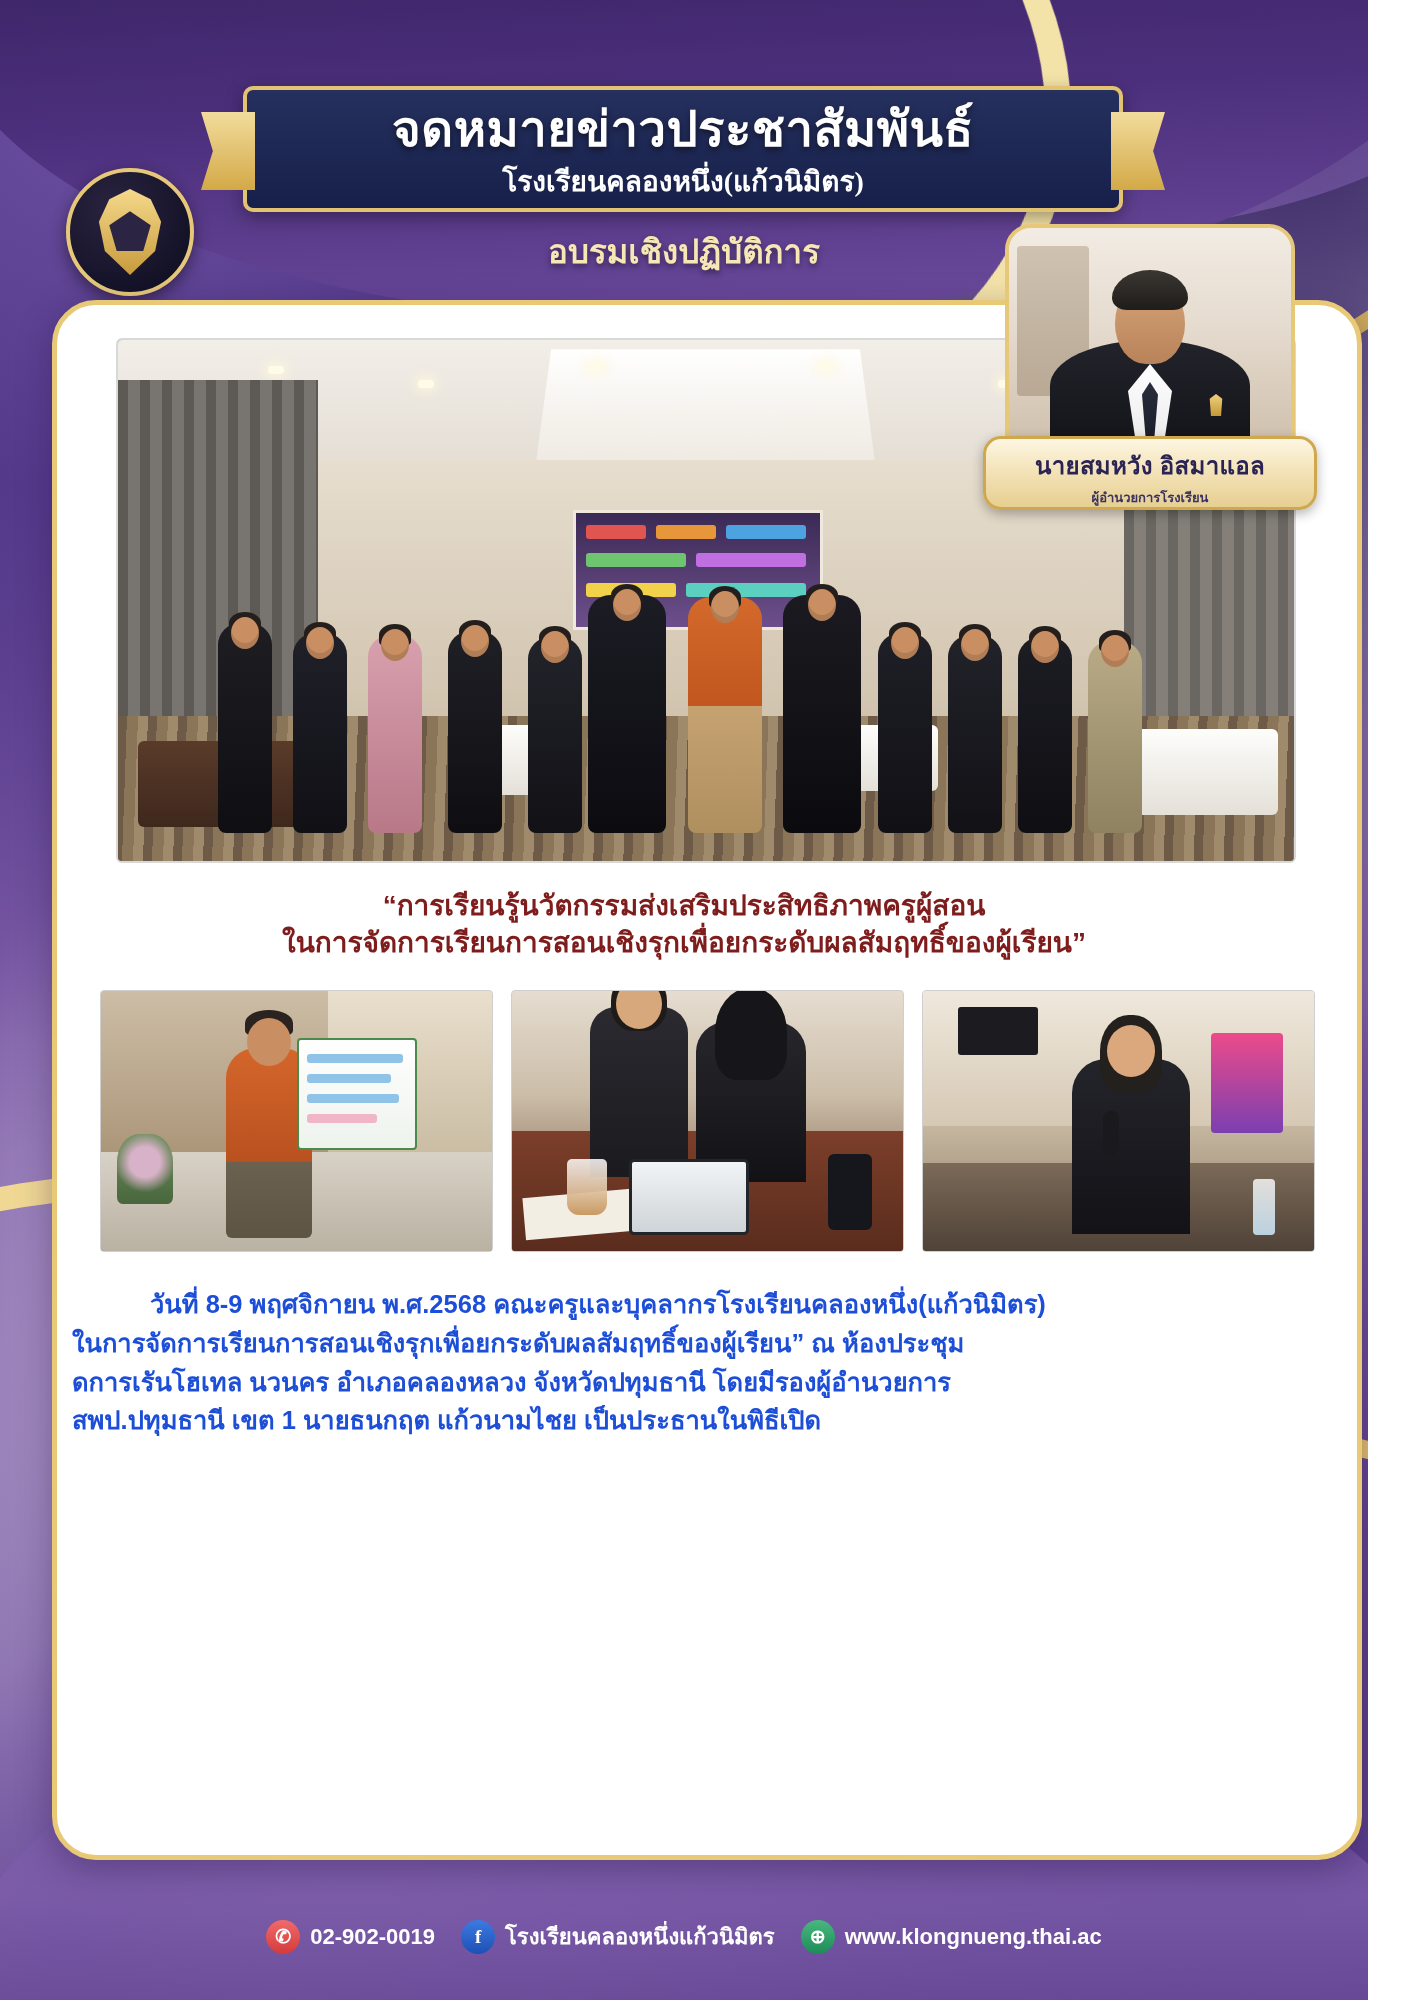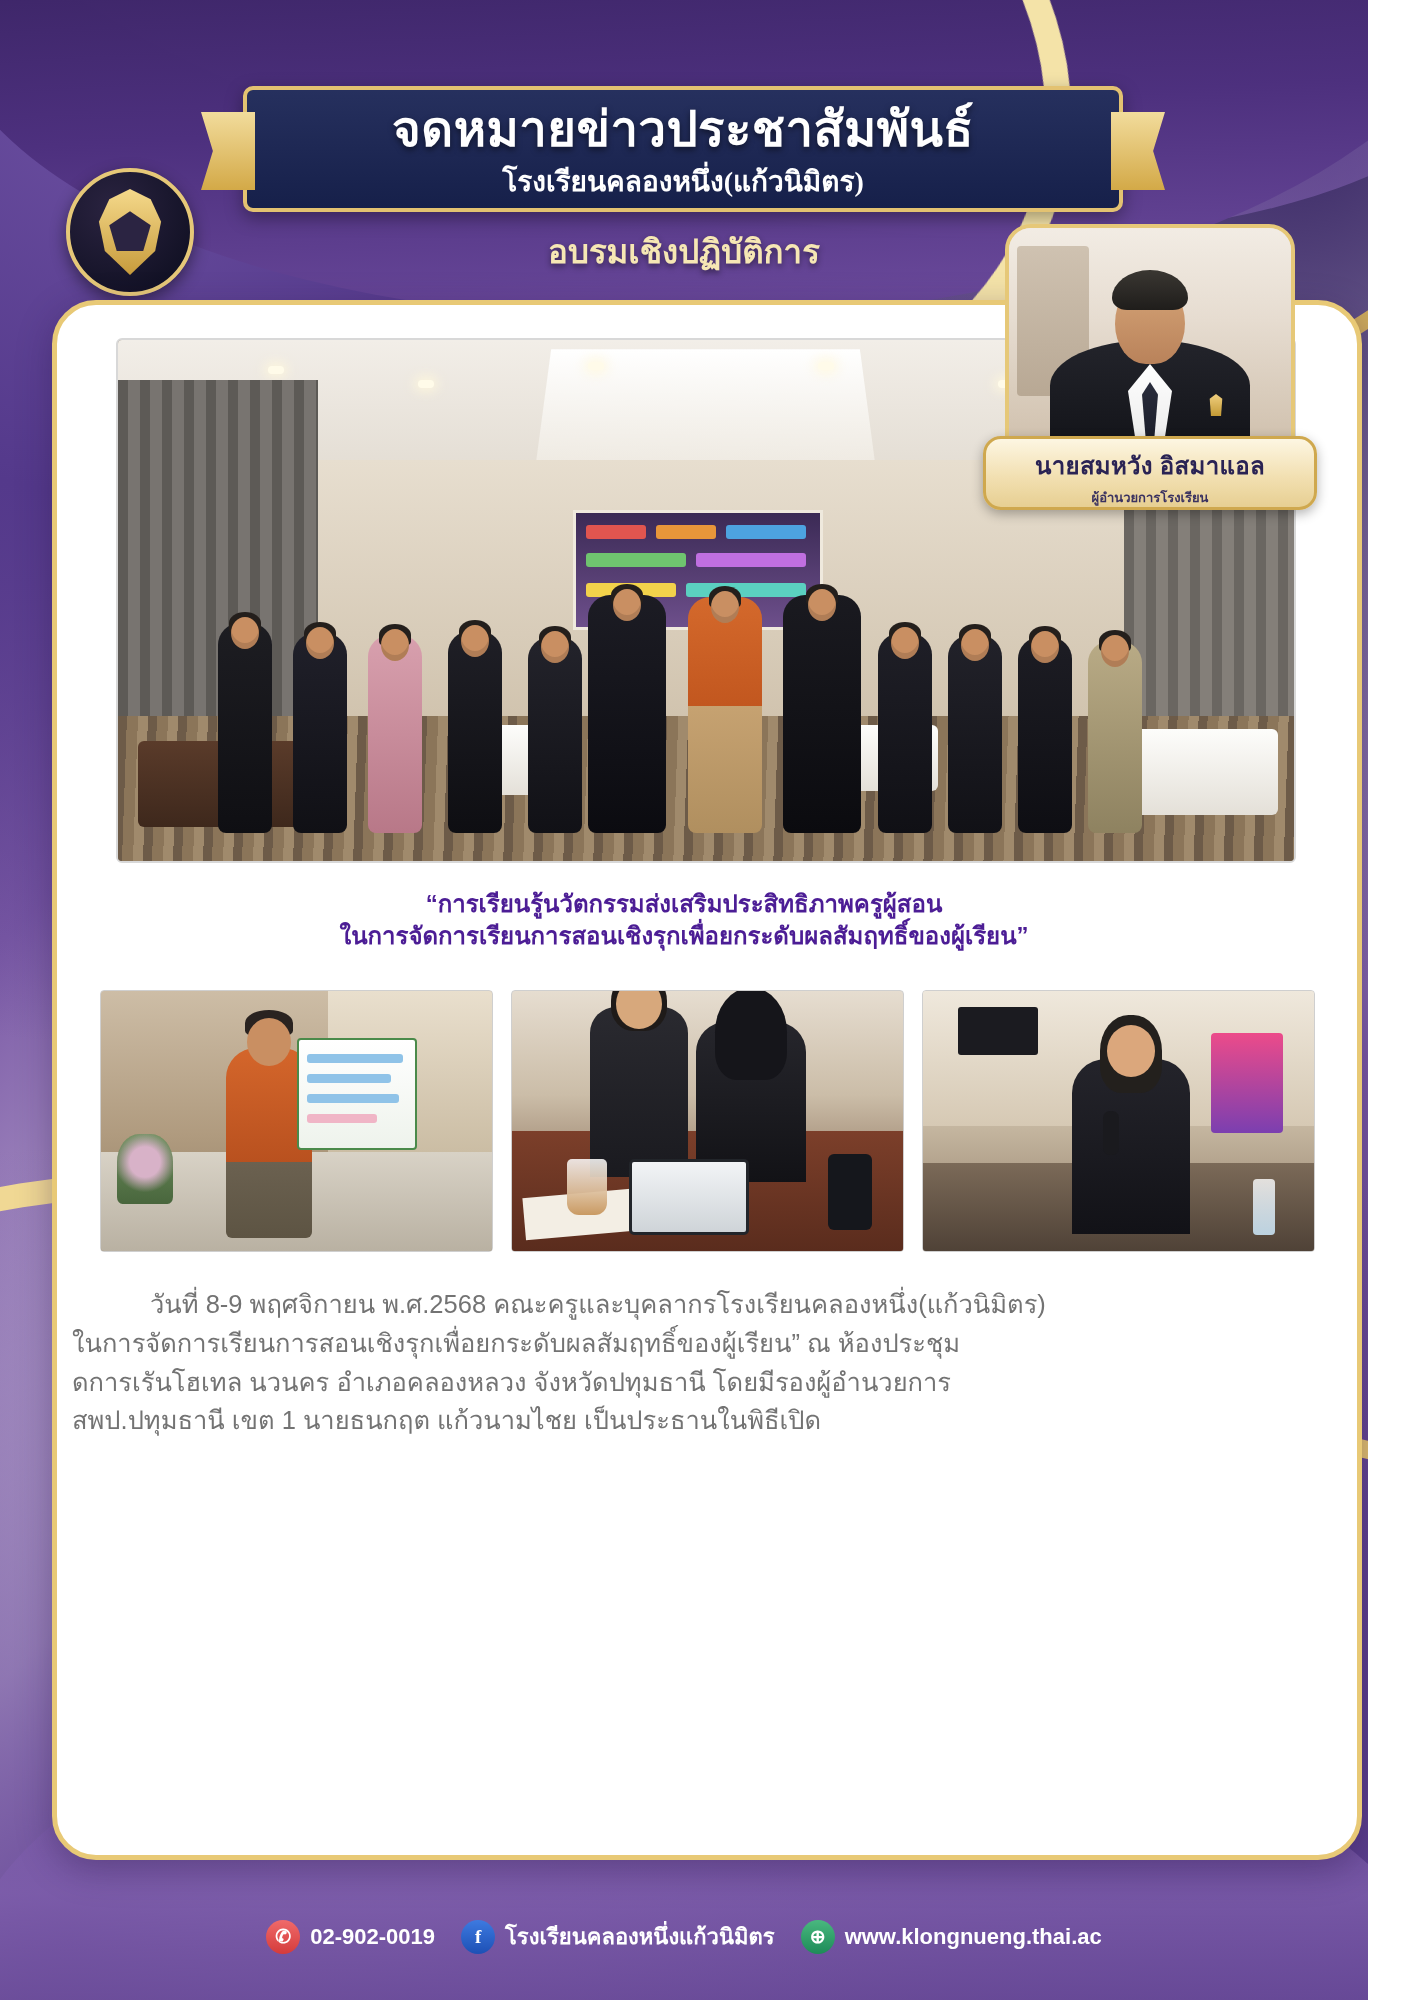--- a/index.html
+++ b/index.html
@@ -273,22 +273,22 @@
   .mp-table {
     position: absolute; background: linear-gradient(180deg,#fdfdfb,#e4e0d8);
     border-radius: 6px;
   }
   .mp-table.brown { background: linear-gradient(180deg,#5a3b2a,#3e281c); }
 
   
   .quote {
     position: absolute; left: 70px; right: 70px; top: 888px;
     text-align: center;
-    color: #4c1d95;
-    font-size: 24px; font-weight: bold; line-height: 1.32;
+    color: #7f1d1d;
+    font-size: 28px; font-weight: bold; line-height: 1.32;
   }
 
   
   .trio { position: absolute; left: 100px; top: 990px; width: 1215px; height: 262px; display: flex; gap: 18px; }
   .trio .shot { width: 393px; height: 262px; border-radius: 4px; overflow: hidden; position: relative; border: 1px solid #cfcfcf; }
 
   .s1 { background: linear-gradient(180deg,#cdbda6 0%,#b09b7f 55%,#8e7a60 100%); }
   .s1 .wallp { position:absolute; left:58%; top:0; width:42%; height:62%; background: linear-gradient(180deg,#e9dfcd,#cbbda4); }
   .s1 .sofa { position:absolute; left:0; bottom:0; width:100%; height:38%; background: linear-gradient(180deg,#d8d2c6,#b9b1a2); }
   .s1 .man { position:absolute; left:32%; top:22%; width:86px; height:190px; background: linear-gradient(180deg,#d4662b,#b9511f 60%,#6b6150 60%,#5d5443 100%); border-radius: 30px 30px 6px 6px; }
@@ -317,21 +317,21 @@
   .s3 .lady { position:absolute; left:38%; top:26%; width:118px;height:175px;background:linear-gradient(180deg,#24242b,#121217);border-radius:34px 34px 0 0; }
   .s3 .lady .hd { position:absolute; left:50%; top:-34px; transform:translateX(-50%); width:48px;height:52px;border-radius:50%;background:#dba77c; }
   .s3 .lady .hr { position:absolute; left:50%; top:-44px; transform:translateX(-50%); width:62px;height:78px;border-radius:46% 46% 34% 34%;background:#23201d; }
   .s3 .mic { position:absolute; left:46%; top:46%; width:16px;height:44px;background:#1a1a1e;border-radius:7px; }
   .s3 .aud { position:absolute; bottom:0; width:100%; height:34%; background: linear-gradient(180deg,#7b6a58,#4f4237); }
   .s3 .bottle { position:absolute; right:10%; bottom:6%; width:22px;height:56px;background:linear-gradient(180deg,rgba(255,255,255,.8),#bcd2e0);border-radius:4px; }
 
   
   .body-text {
     position: absolute; left: 72px; right: 64px; top: 1285px;
-    color: #737373; font-size: 25.5px; line-height: 1.52;
+    color: #1d4ed8; font-size: 25.5px; line-height: 1.52; font-weight: bold;
   }
   .body-text p { text-align: left; }
   .body-text p.first { text-indent: 78px; }
 
   
   .footer {
     position: absolute; left: 0; right: 0; bottom: 46px;
     display: flex; align-items: center; justify-content: center; gap: 26px;
     color: #ffffff; font-size: 22px; font-weight: bold;
   }

